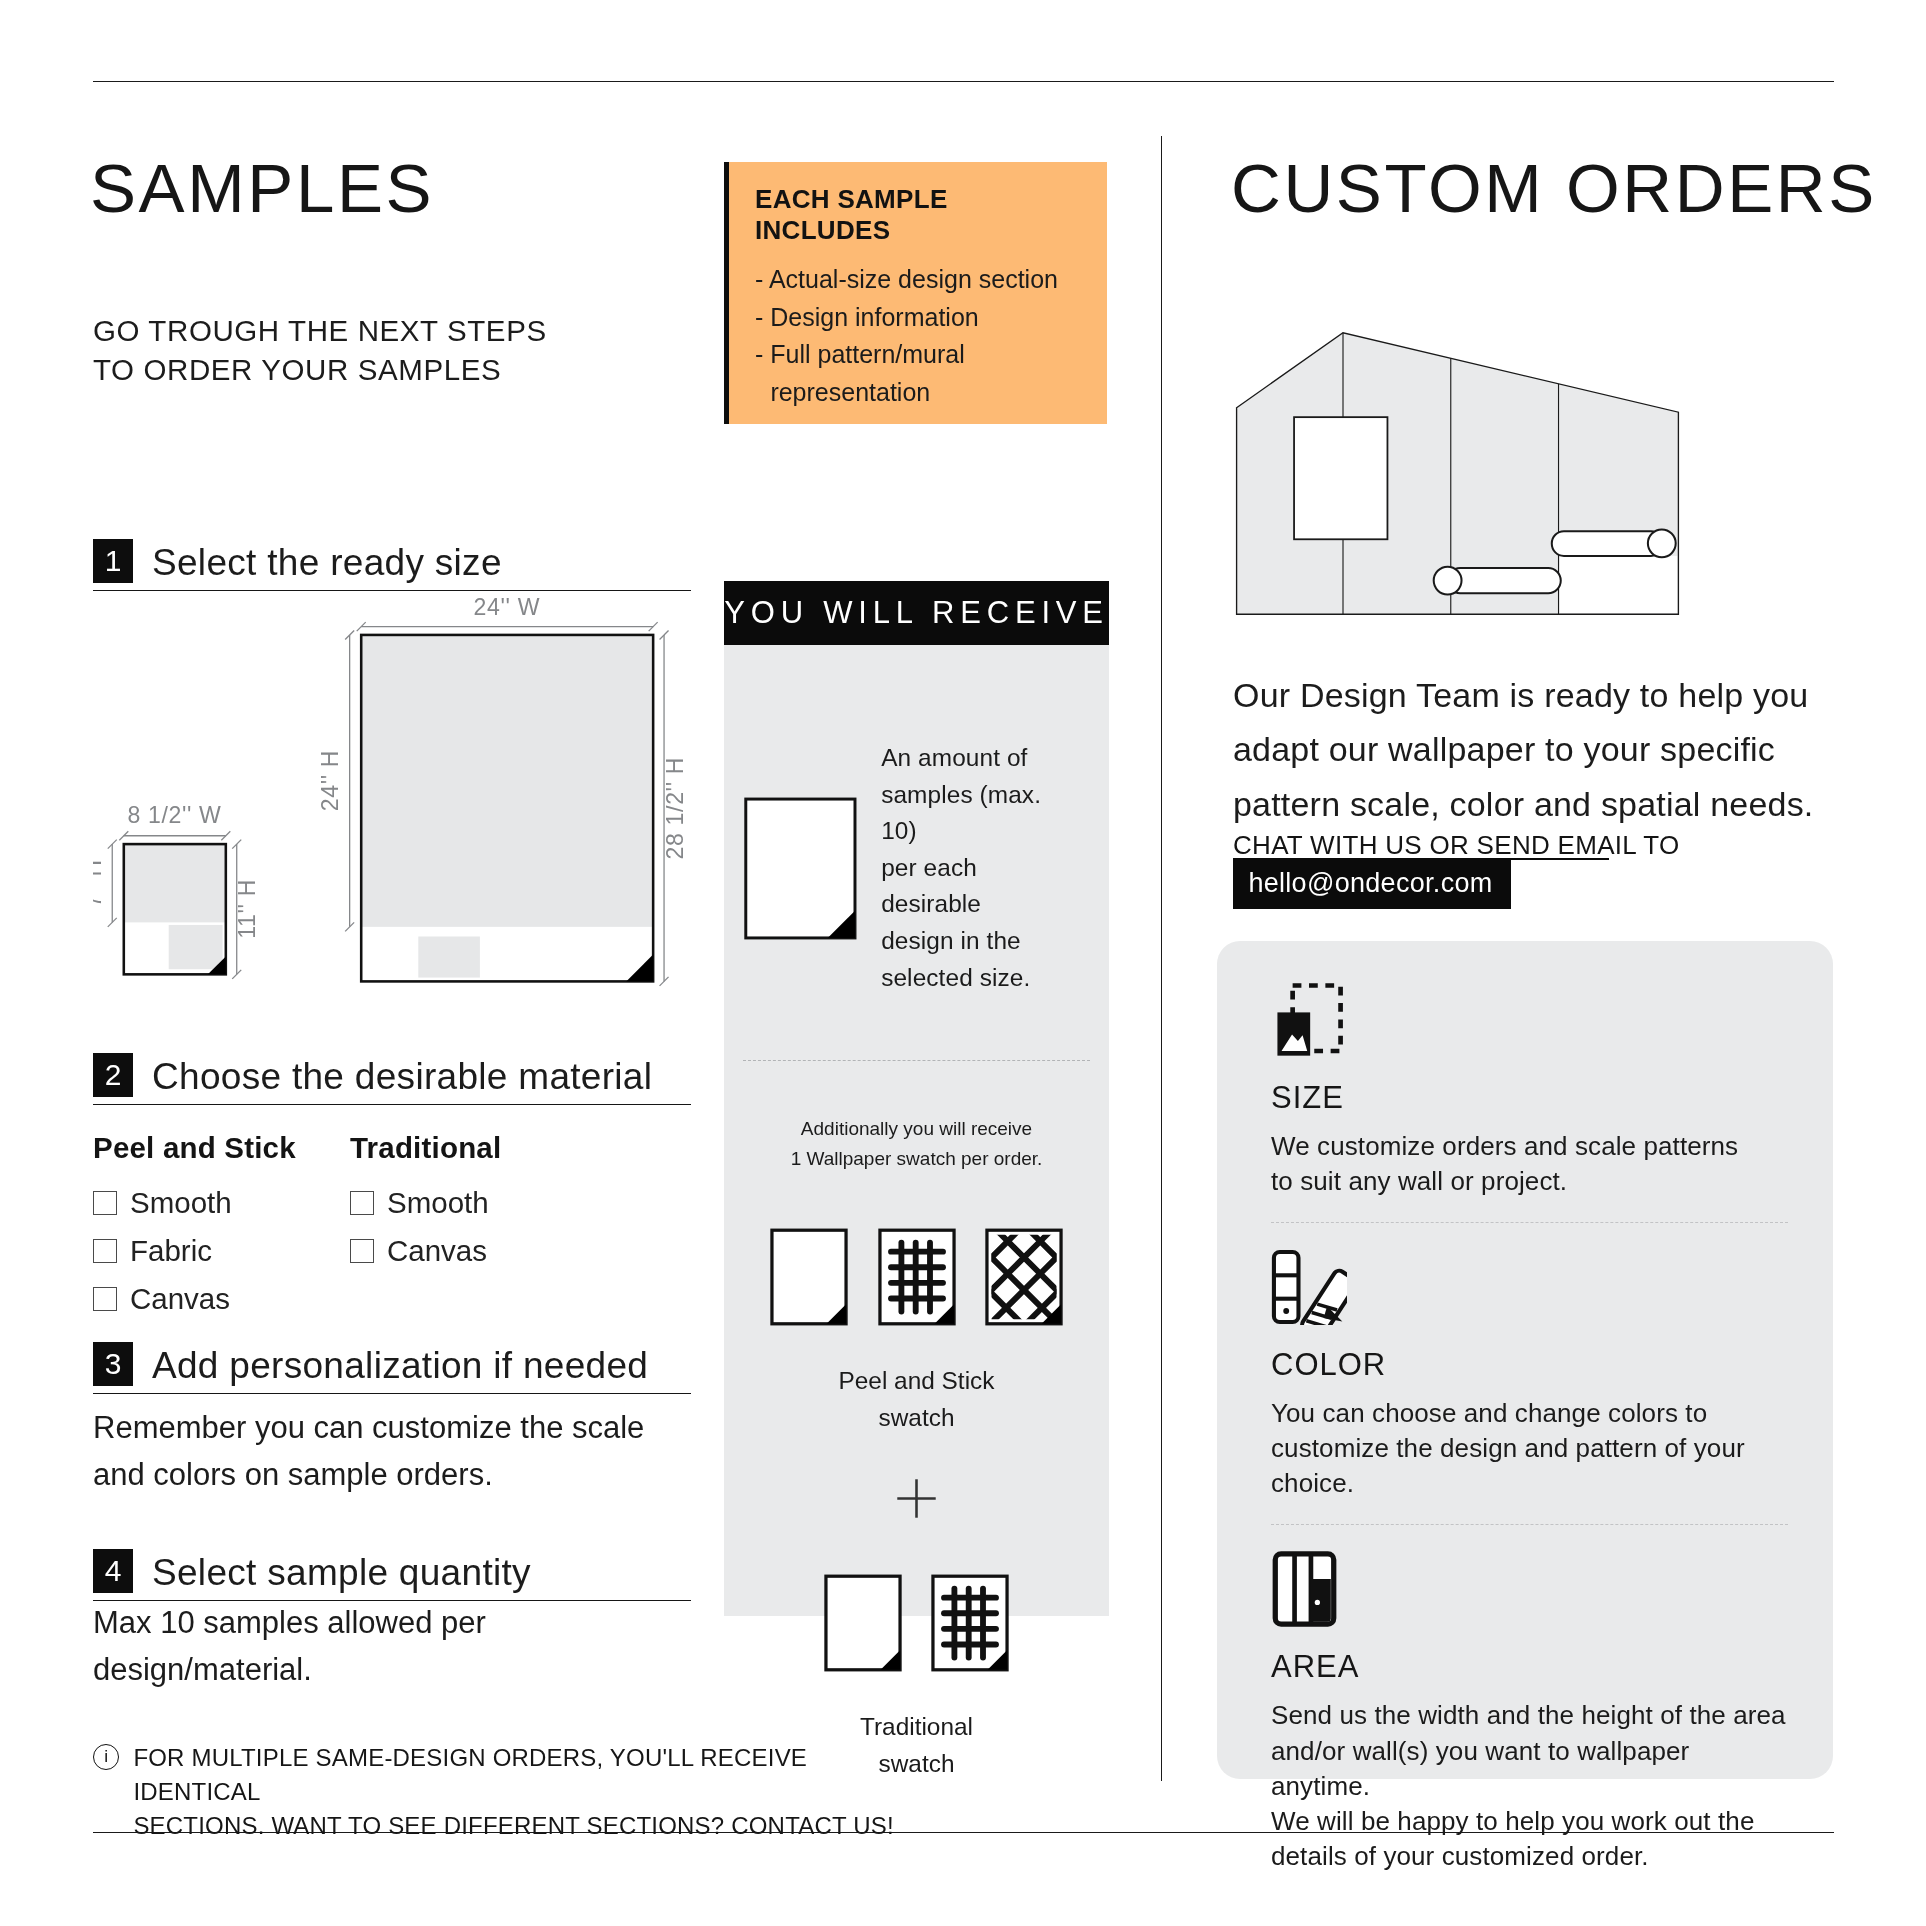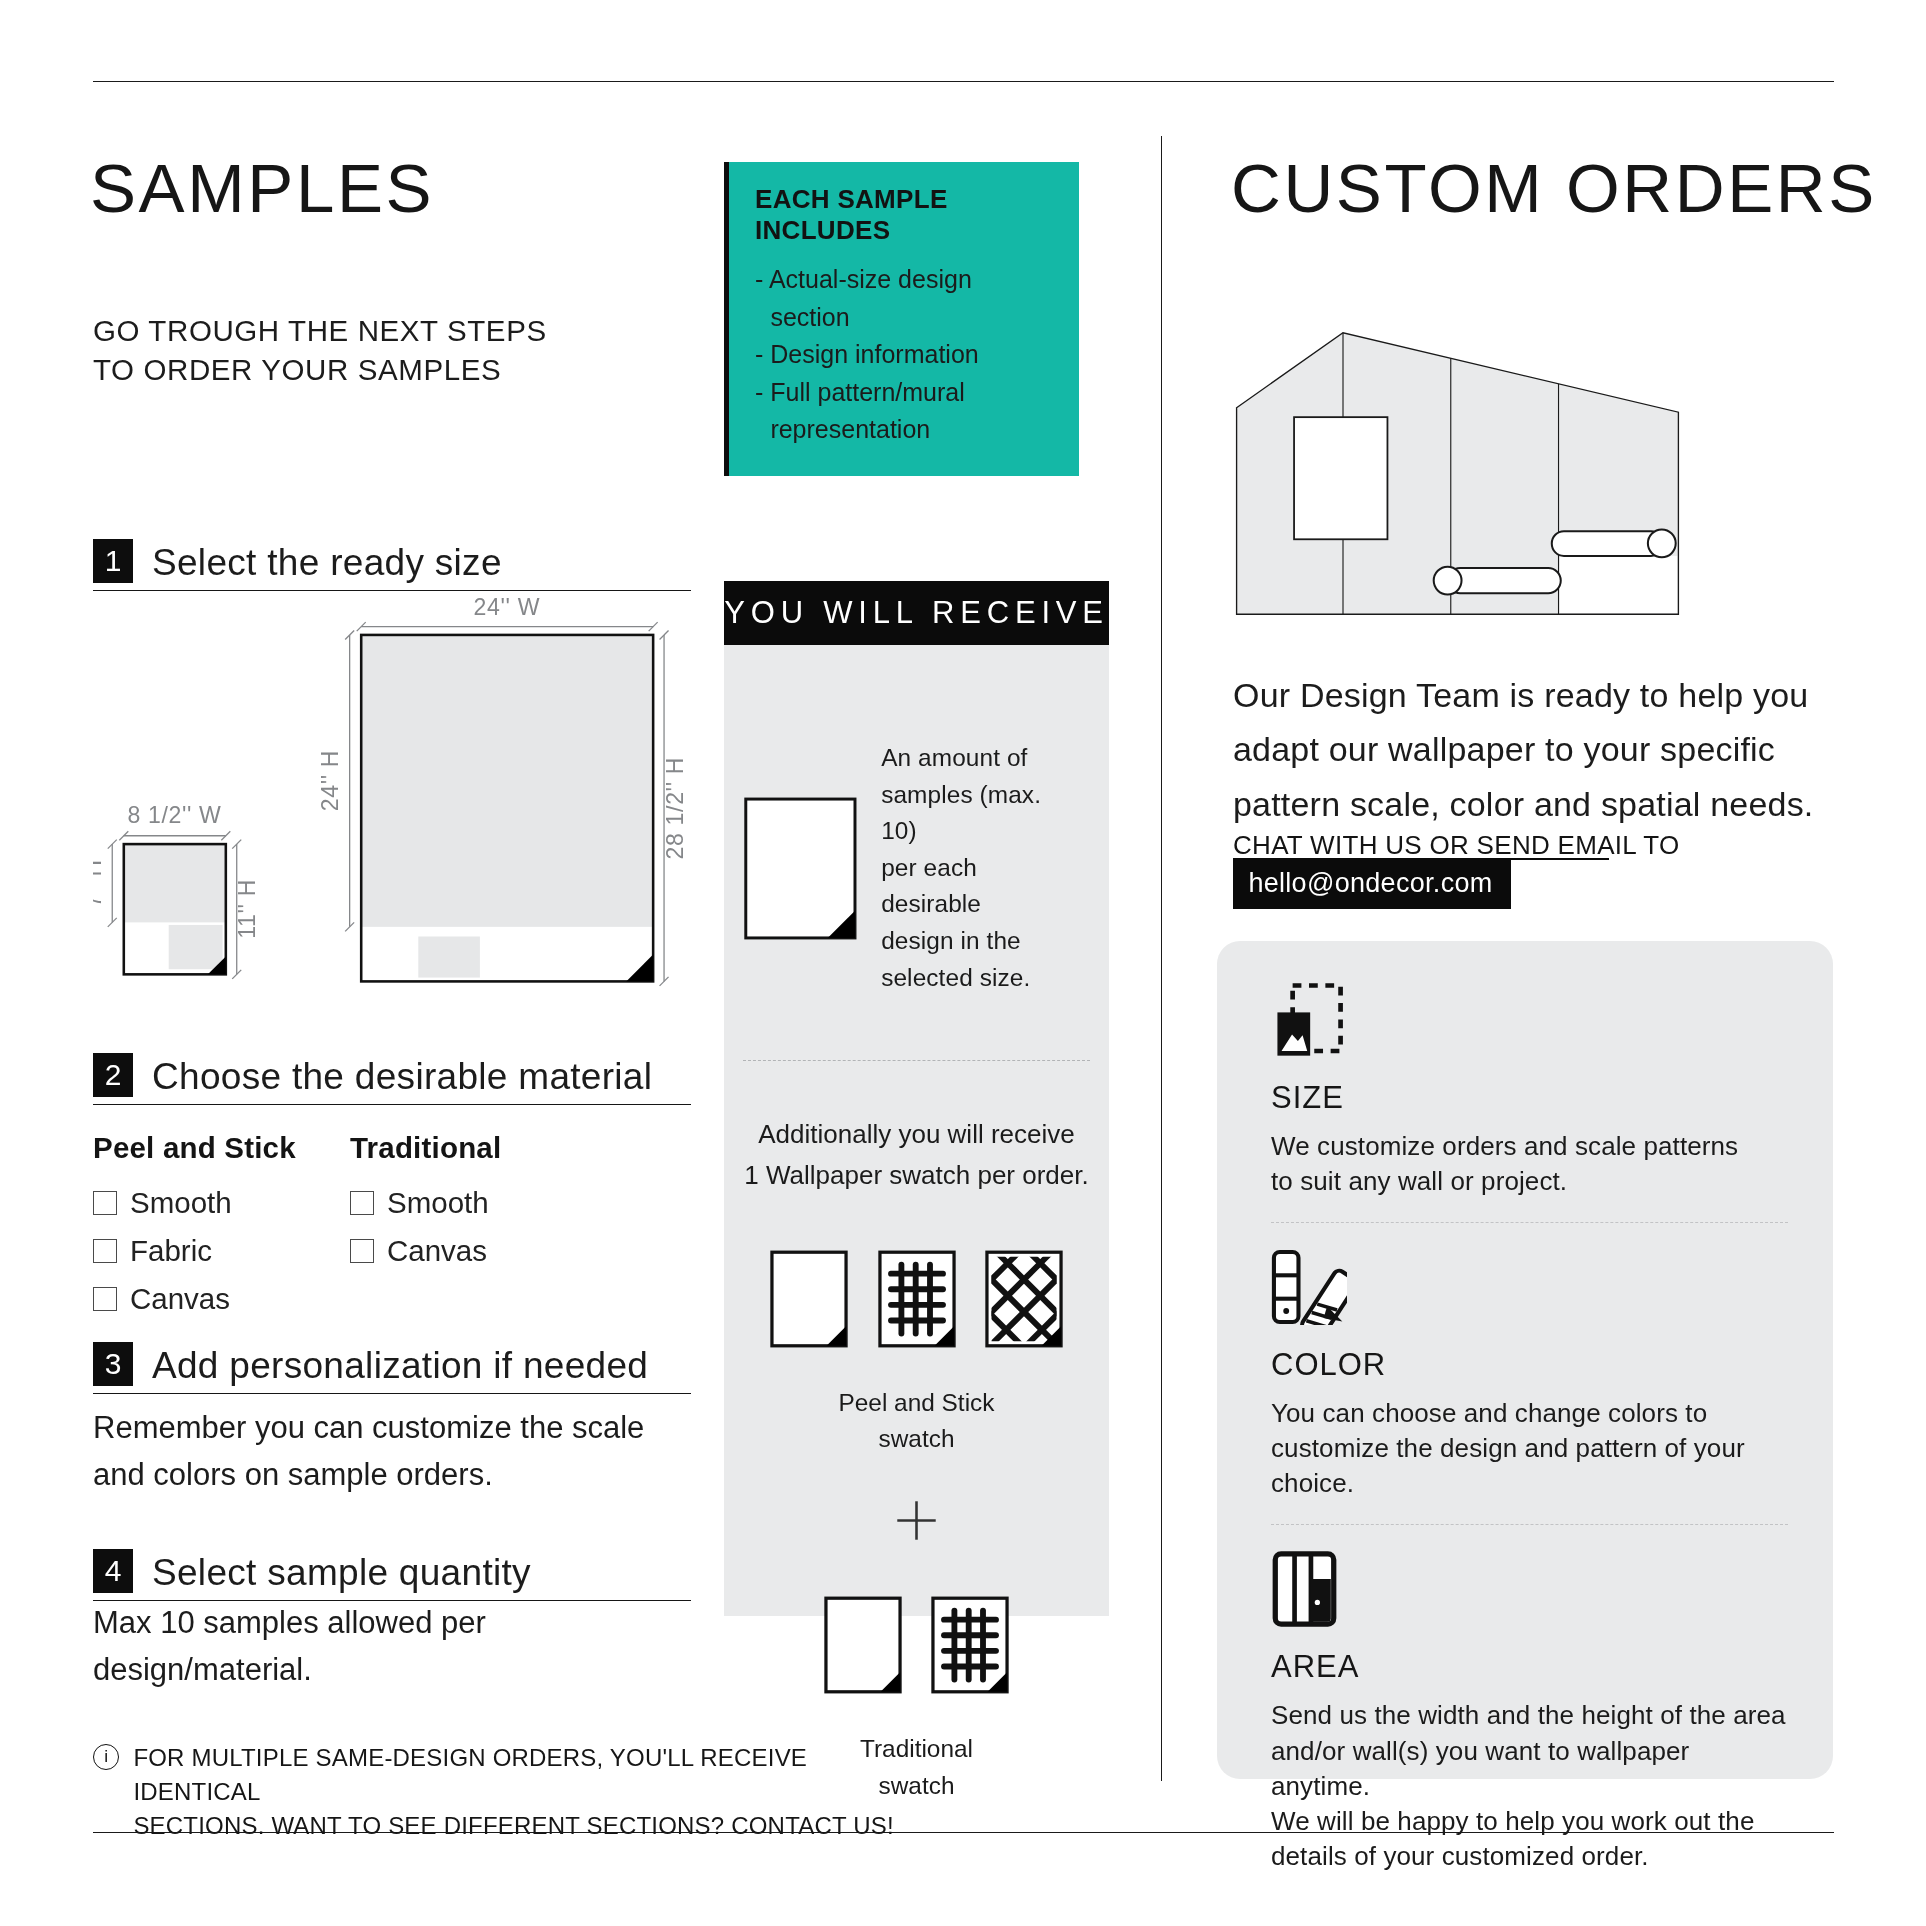--- a/index.html
+++ b/index.html
@@ -43,35 +43,35 @@
              line-height:1.5;color:#1c1c1c;}
   #step3-body{top:1405px;} #step4-body{top:1600px;}
 
   
   #order-note{position:absolute;left:93px;top:1741px;width:803px;display:flex;gap:14px;align-items:flex-start;}
   .info-icon{flex:0 0 auto;width:24.4px;height:24.4px;border:1.9px solid #111;border-radius:50%;
              display:flex;align-items:center;justify-content:center;font-size:17.3px;font-weight:400;margin-top:2.6px;}
   #order-note .note-text{font-size:24px;font-weight:400;letter-spacing:0.2px;line-height:1.42;color:#161616;}
 
   
-  #includes-box{position:absolute;left:724px;top:162px;width:355px;box-sizing:border-box;
-                background:#14b8a6;border-left:5.8px solid #0d0d0d;padding:22px 23px 27px 26px;}
+  #includes-box{position:absolute;left:724px;top:162px;width:383px;box-sizing:border-box;
+                background:#fdba74;border-left:5.8px solid #0d0d0d;padding:22px 23px 13px 26px;}
   #includes-box .inc-title{font-size:26px;font-weight:700;letter-spacing:0.3px;margin-bottom:15.4px;color:#121212;}
   .inc-item{font-size:25px;font-weight:400;line-height:1.5;color:#1b1b1b;padding-left:15.4px;text-indent:-15.4px;}
   .inc-item::before{content:"- ";}
 
   #receive-bar{position:absolute;left:724px;top:581px;width:385px;height:64px;background:#0b0b0b;
                color:#fff;display:flex;align-items:center;justify-content:center;
                font-size:31px;font-weight:300;letter-spacing:5.8px;}
   #receive-panel{position:absolute;left:724px;top:645px;width:385px;height:971px;
                  background:#e9eaeb;box-sizing:border-box;padding:0;}
   .rp-row1{margin-top:95px;display:flex;align-items:center;gap:24.4px;padding:0 31px 0 20px;}
   .rp-text{font-size:24.4px;font-weight:400;line-height:1.5;color:#1b1b1b;letter-spacing:0.1px;}
   .rp-dashed{border-top:1.3px dashed #b2b4b6;margin:64px 19px 0 19px;height:0;}
-  .rp-add{margin-top:53px;text-align:center;font-size:26px;font-weight:400;line-height:1.55;color:#1b1b1b;}
+  .rp-add{margin-top:53px;text-align:center;font-size:19px;font-weight:400;line-height:1.55;color:#1b1b1b;}
   .swatch-row{margin-top:55px;display:flex;justify-content:center;gap:29.5px;}
   .swatch-label{margin-top:37px;text-align:center;font-size:24.4px;font-weight:400;line-height:1.5;color:#1b1b1b;}
   .plus-wrap{margin-top:42px;display:flex;justify-content:center;}
 
   
   #house-wrap{position:absolute;left:1233px;top:329px;}
   #custom-intro{position:absolute;left:1233px;top:668px;font-size:34px;font-weight:300;
                 line-height:1.6;letter-spacing:0.2px;color:#1c1c1c;}
   #chat-label{position:absolute;left:1233px;top:830px;font-size:26px;font-weight:400;
               letter-spacing:0.3px;color:#141414;}

